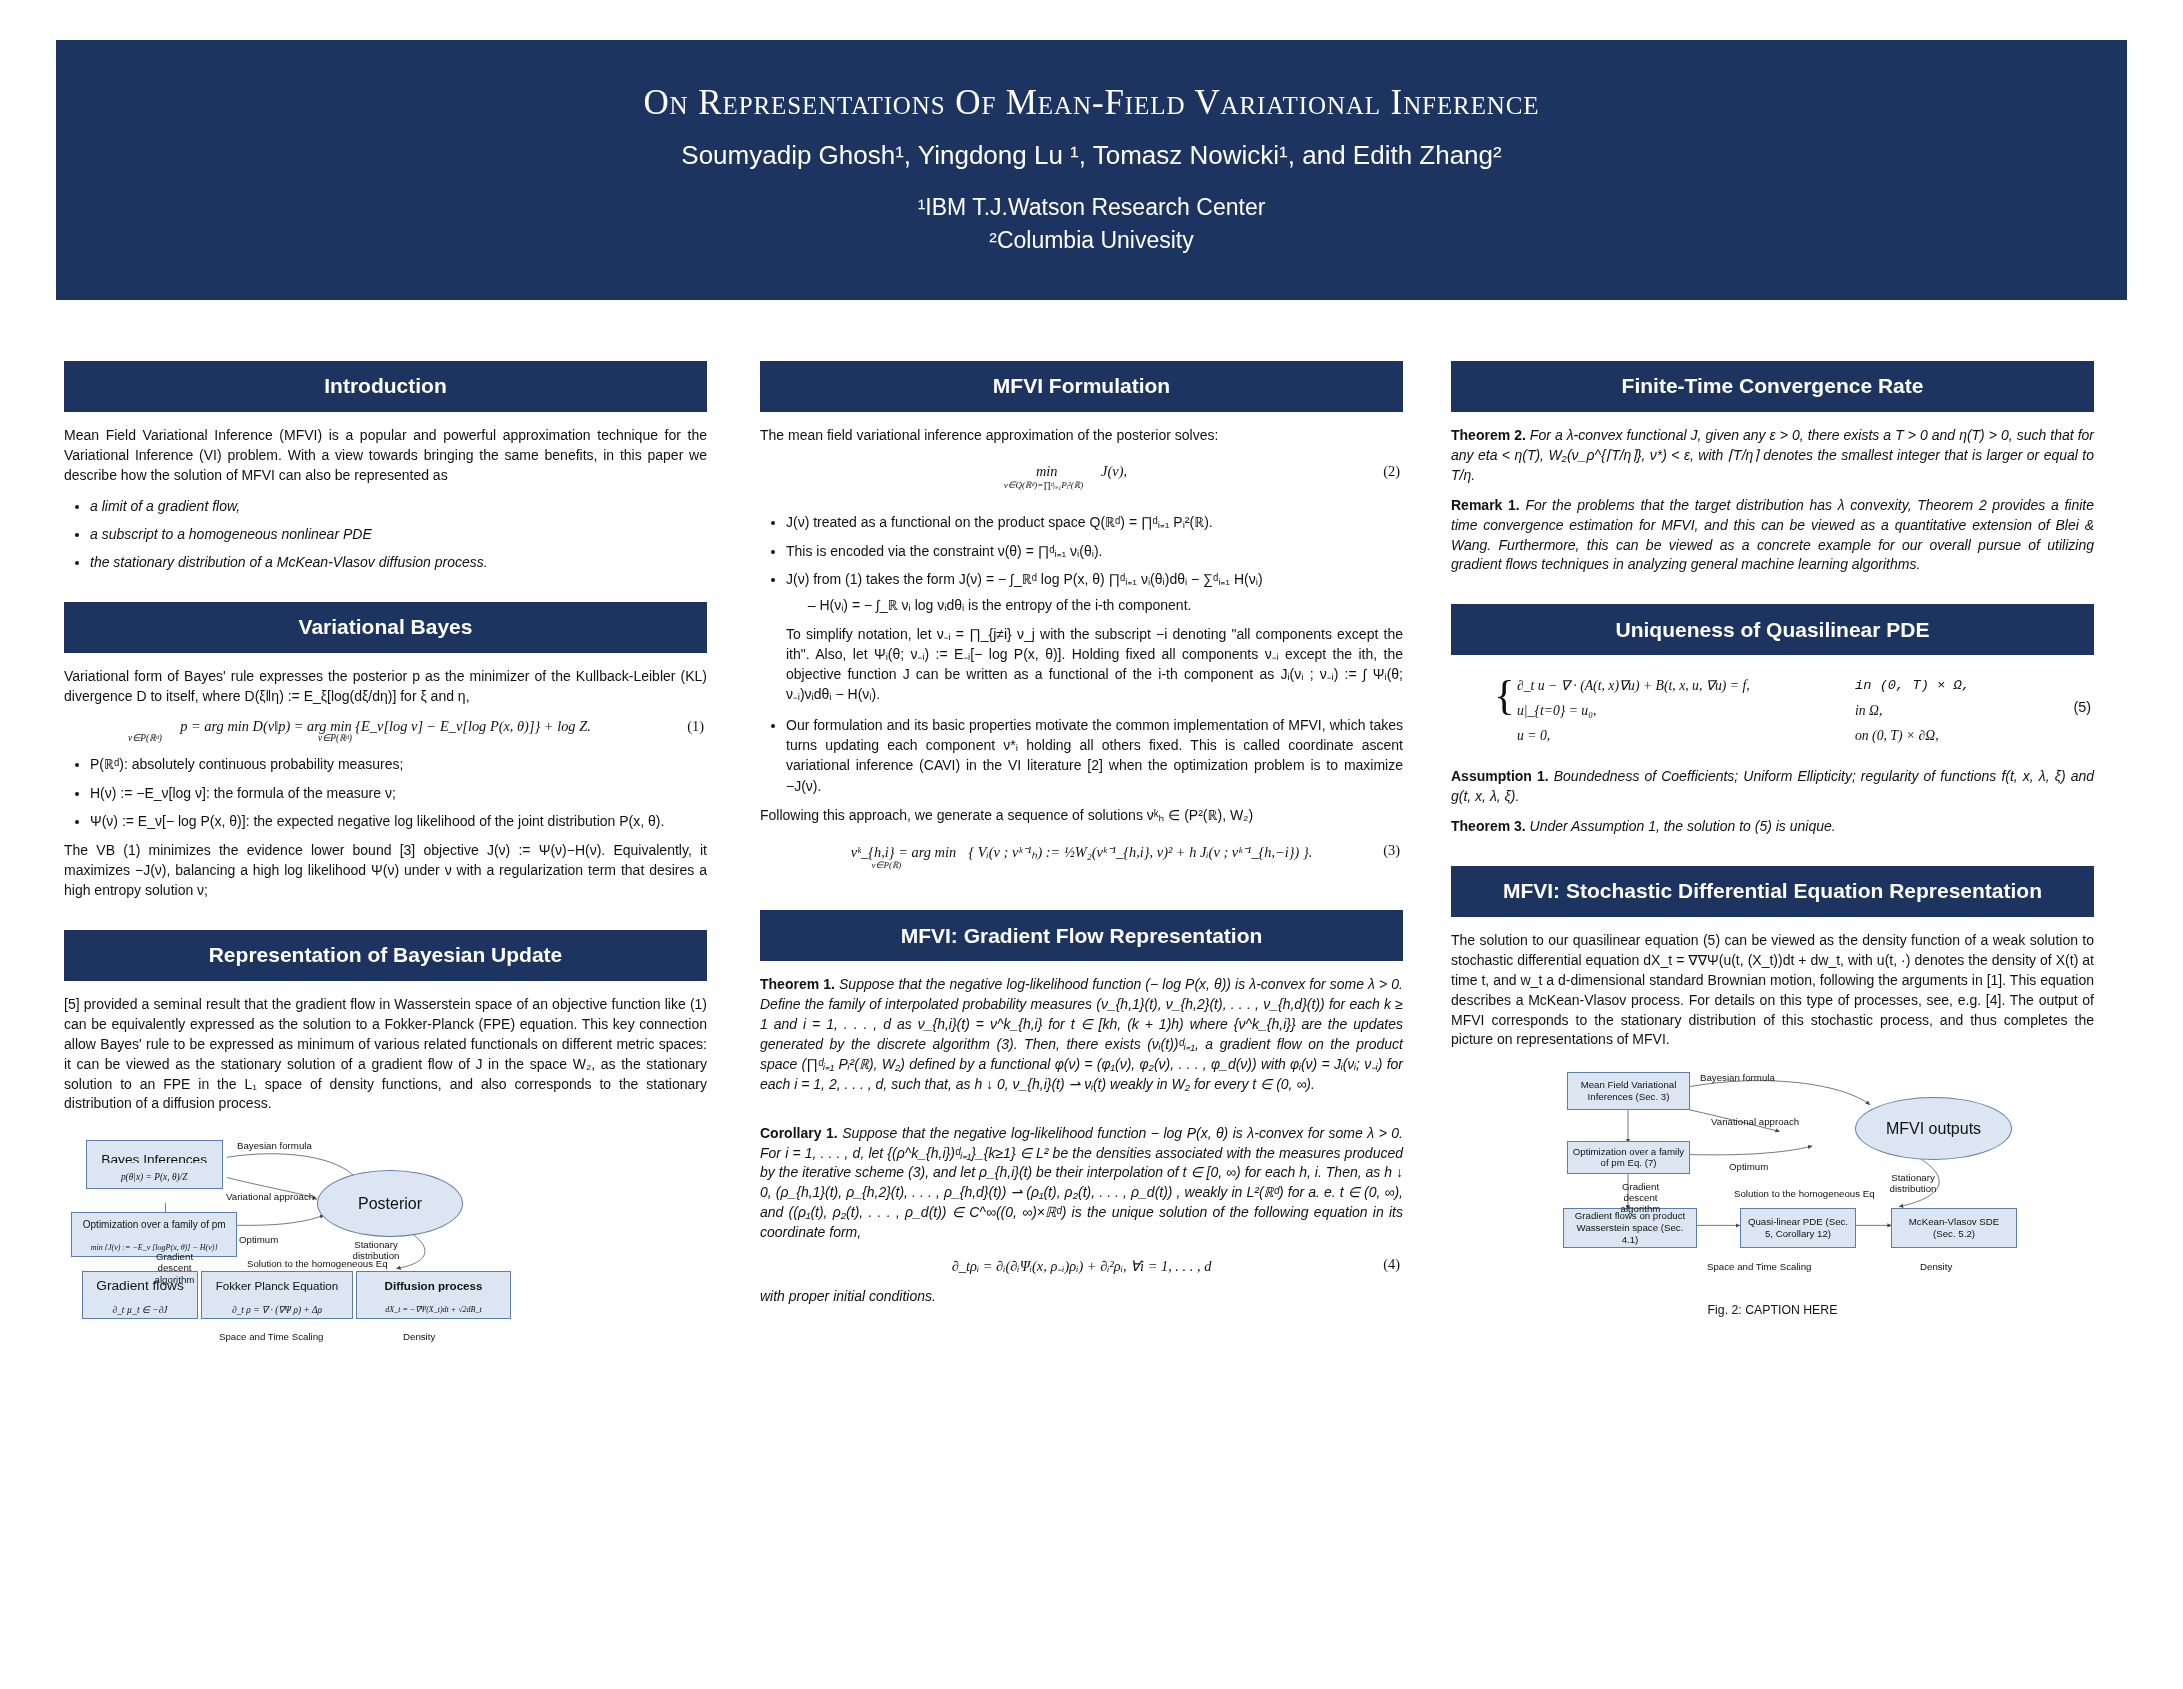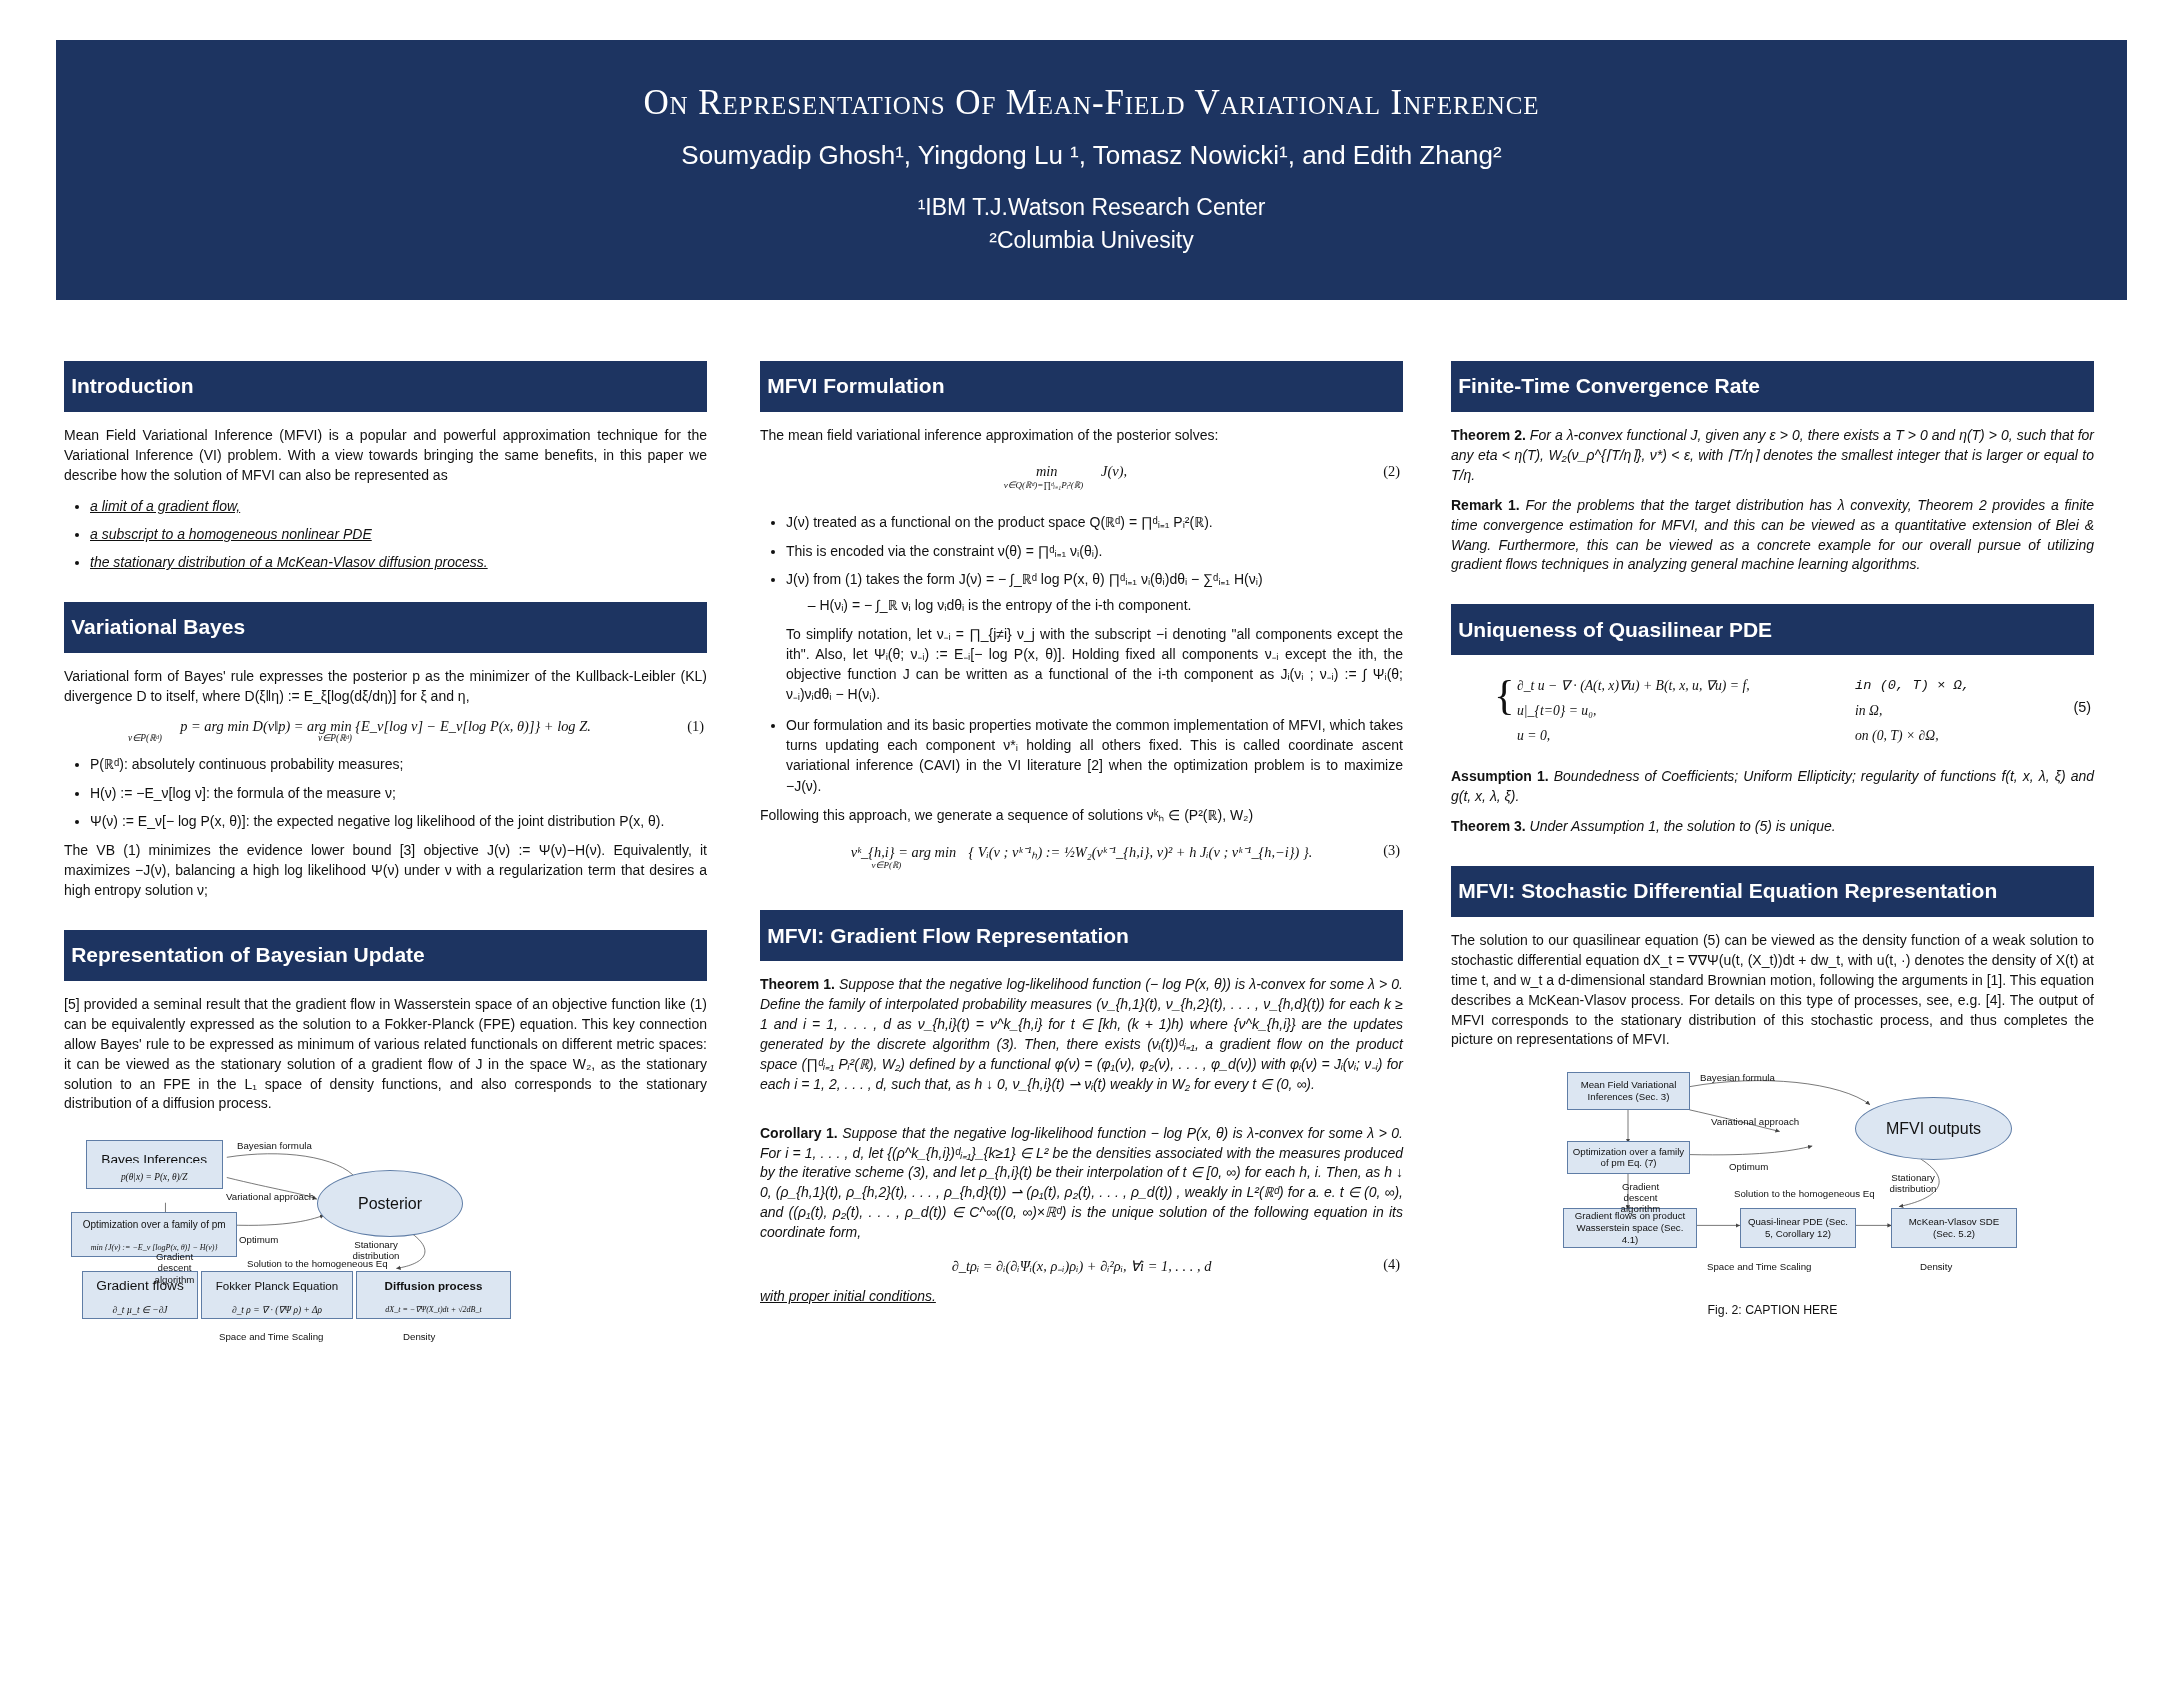--- a/index.html
+++ b/index.html
@@ -62,20 +62,21 @@
   }
   .col1 { left: 64px; }
   .col2 { left: 760px; }
   .col3 { left: 1451px; }
 
   .section-title {
     background: #1d3461;
     color: #ffffff;
     font-size: 21px;
     font-weight: bold;
+    text-align: center;
     padding: 12.3px 7.2px;
     margin: 0 0 14.4px 0;
     line-height: 1.25;
   }
   .spacer { height: 19px; }
 
   p.body, .body {
     font-size: 14px;
     line-height: 1.42;
     text-align: justify;
@@ -92,21 +93,21 @@
     text-align: justify;
   }
   ul.bullets ul {
     margin: 5.8px 0 2.9px 0;
     padding-left: 21.7px;
     list-style-type: none;
   }
   ul.bullets ul li::before {
     content: "– ";
   }
-  .ital { font-style: italic; text-decoration: underline; }
+  .ital { font-style: italic; }
 
   .eq {
     font-family: "Liberation Serif", serif;
     font-size: 14.4px;
     font-style: italic;
     text-align: center;
     margin: 11.6px 0 11.6px 0;
     position: relative;
   }
   .eq .num {

